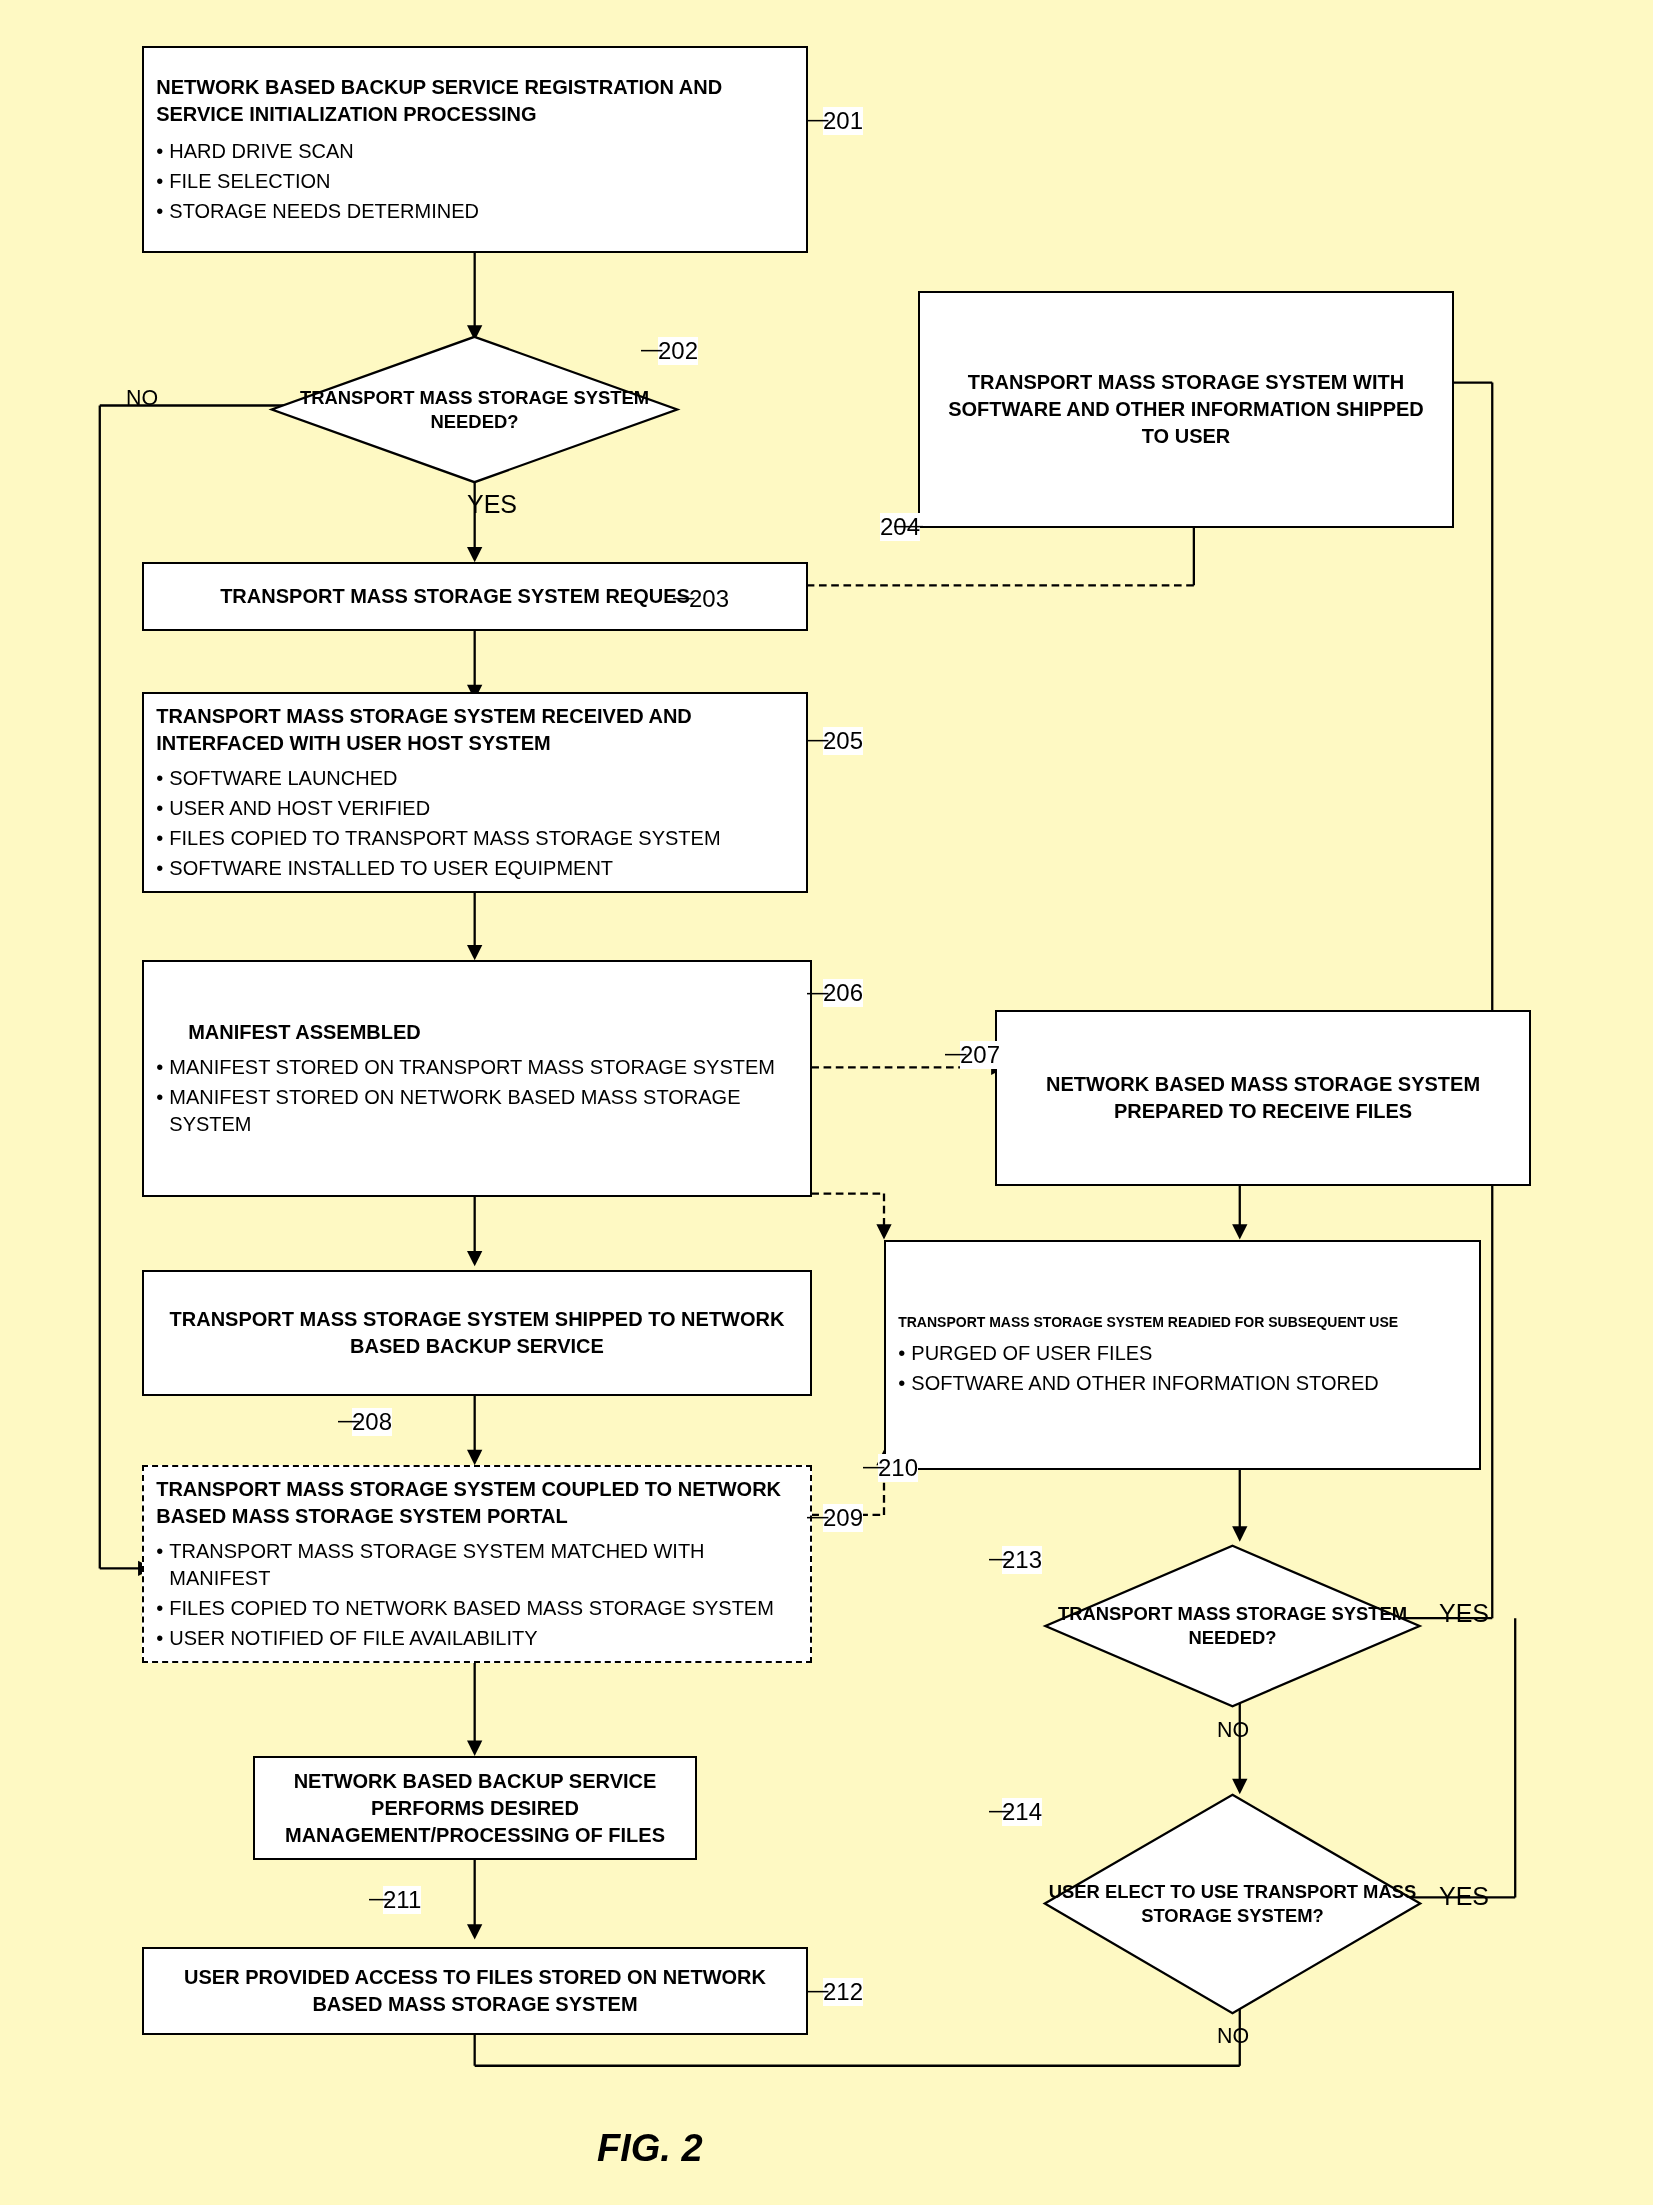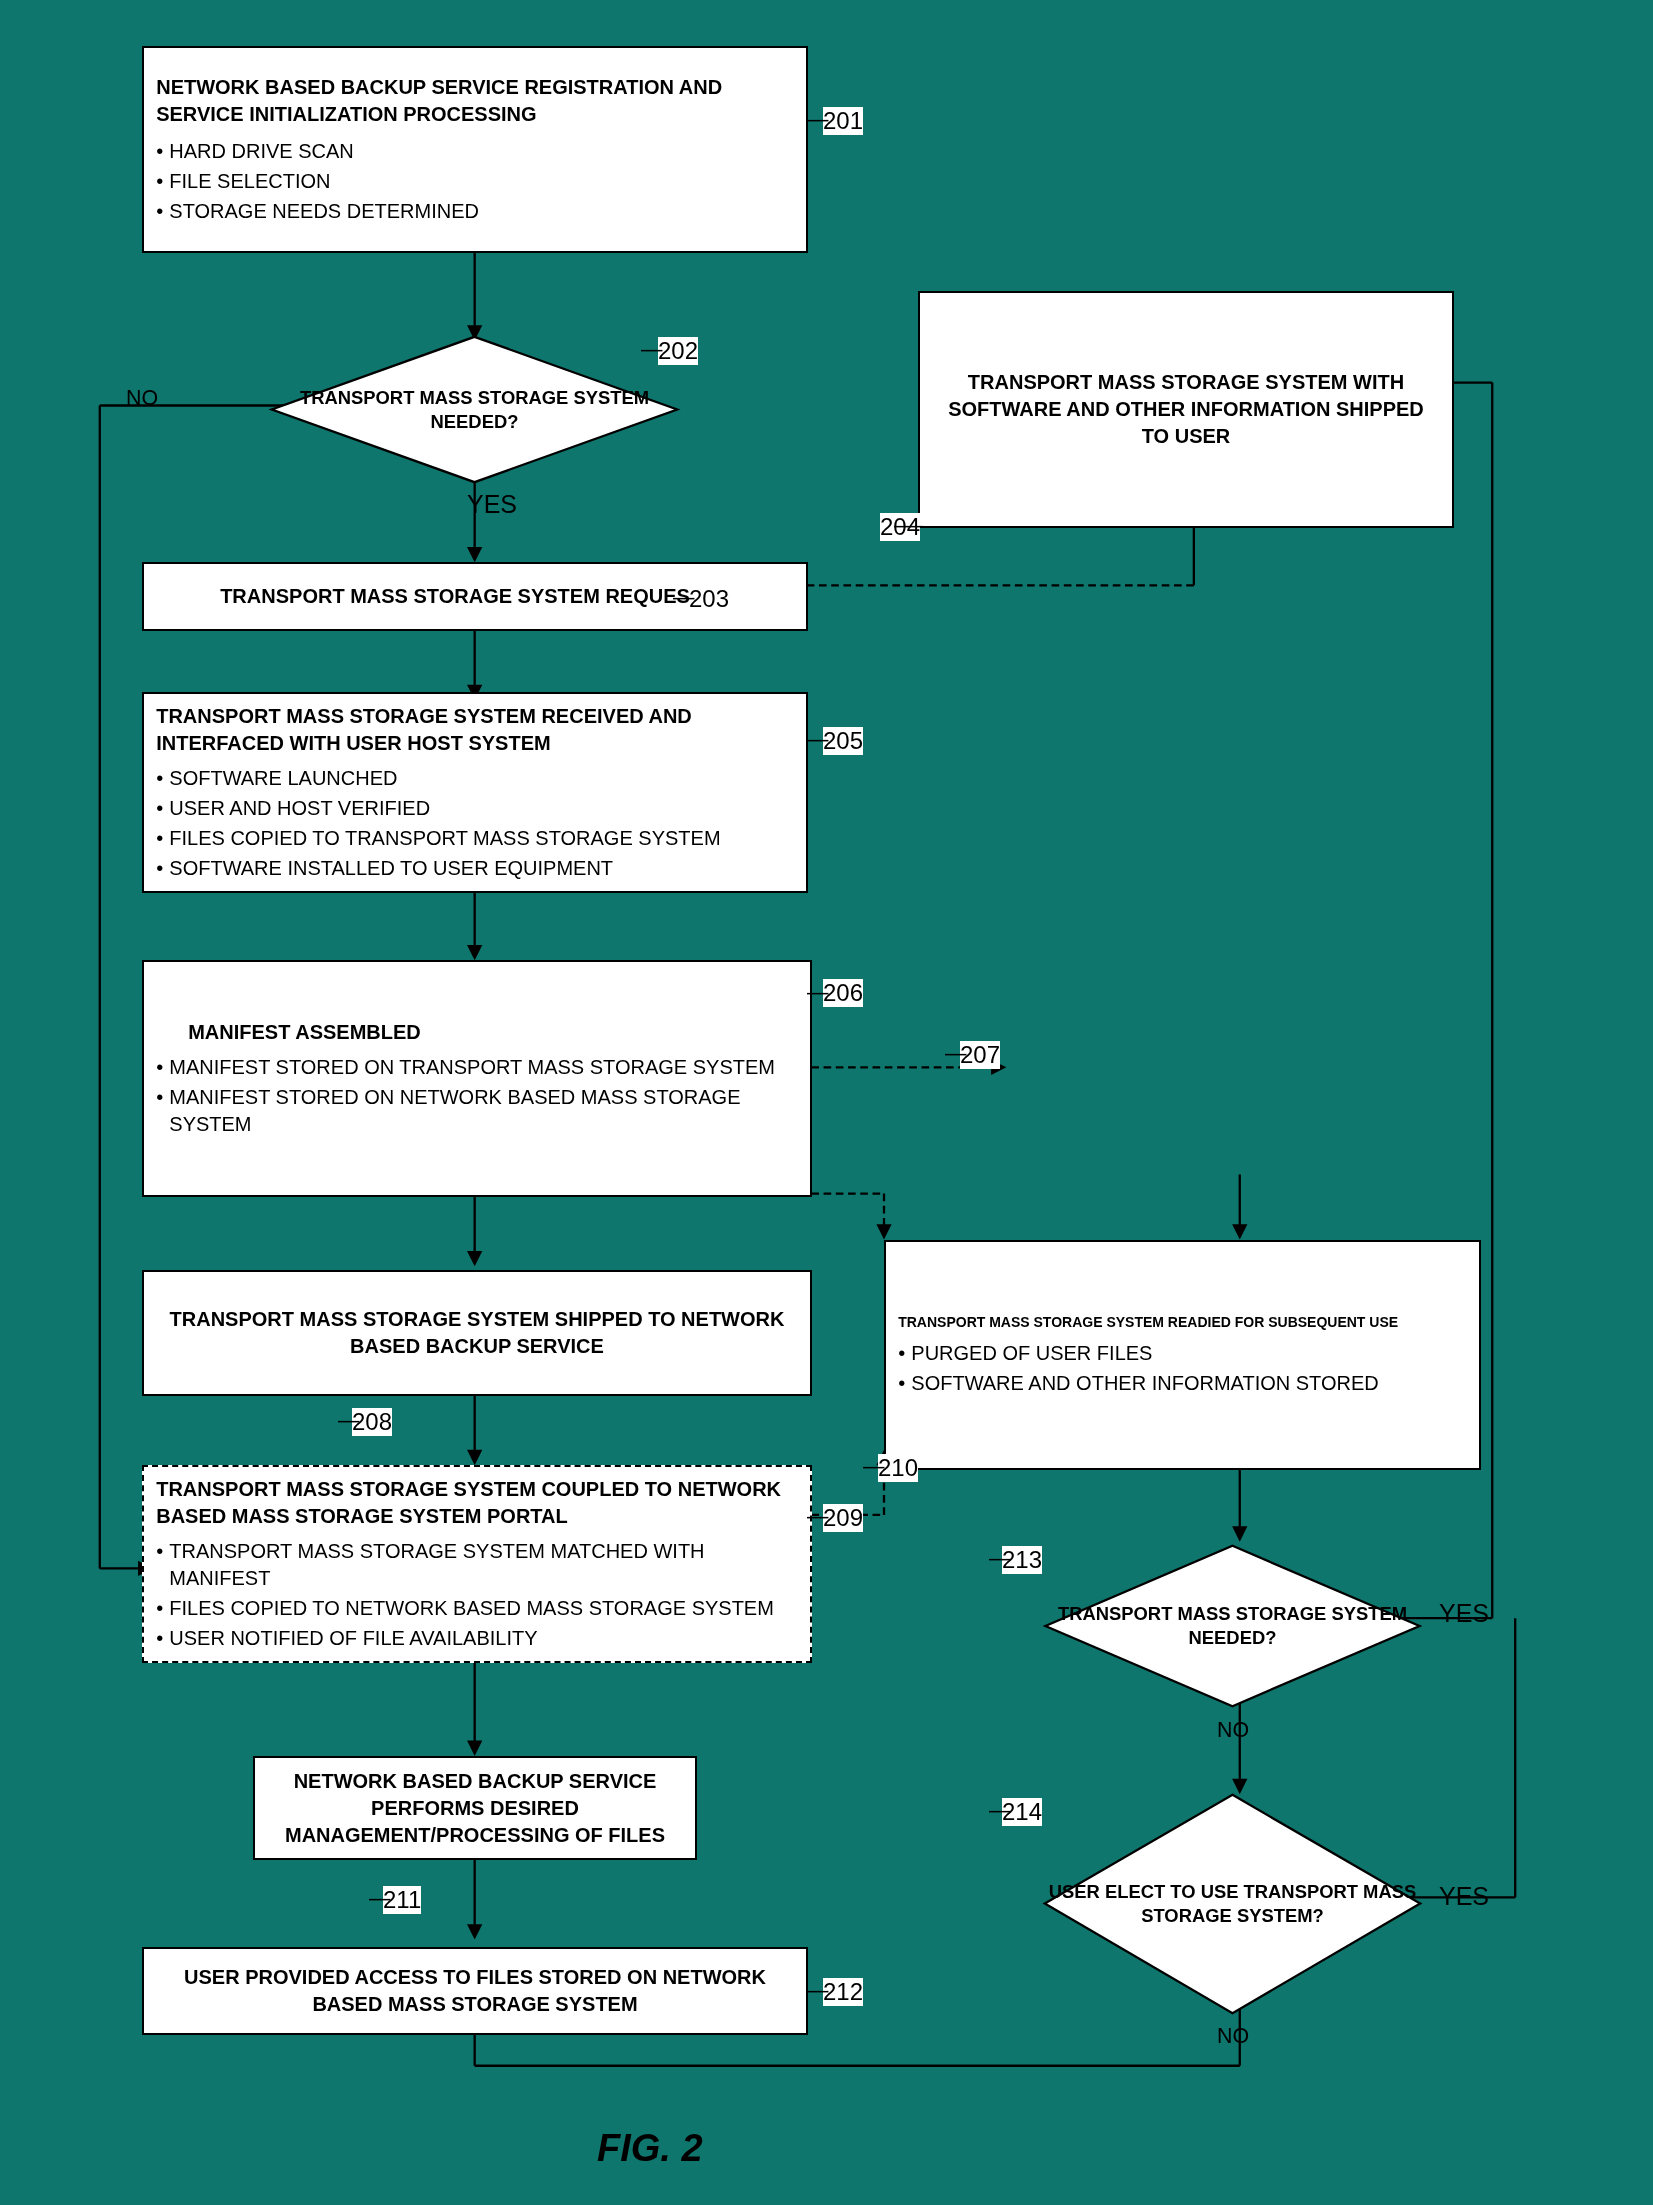--- a/index.html
+++ b/index.html
@@ -8,21 +8,21 @@
       font-family: Arial, sans-serif;
       width: 1654px;
       min-height: 2205px;
       position: relative;
       overflow: hidden;
     }
     .diagram-container {
       position: relative;
       width: 1654px;
       height: 2205px;
-      background: #0f766e;
+      background: #fef9c3;
     }
     .box {
       position: absolute;
       border: 2.3px solid #000;
       background: #fff;
       display: flex;
       align-items: center;
       justify-content: center;
       text-align: center;
       font-size: 20px;
@@ -241,20 +241,23 @@
     <div style="font-weight:bold; font-size:20px; margin-bottom:4.6px;margin-left:32px;">MANIFEST ASSEMBLED</div>
     <div class="bullet-item">MANIFEST STORED ON TRANSPORT MASS STORAGE SYSTEM</div>
     <div class="bullet-item">MANIFEST STORED ON NETWORK BASED MASS STORAGE SYSTEM</div>
   </div>
 
   <div class="label" style="left:823px; top:979px;">206</div>
   <svg style="position:absolute;left:807px;top:986px;width:23px;height:15.3px;pointer-events:none;" viewBox="0 0 30 20" width="23" height="15.3">
     <line x1="28" y1="10" x2="0" y2="10" stroke="#000" stroke-width="2"></line>
   </svg>
 
+  <div class="box" style="left:995px; top:1010px; width:536px; height:176px; font-size:20px; font-weight:bold; text-align:center;">
+    <span>NETWORK BASED MASS STORAGE SYSTEM PREPARED TO RECEIVE FILES</span>
+  </div>
 
   <div class="label" style="left:960px; top:1041px;">207</div>
   <svg style="position:absolute;left:945px;top:1047px;width:23px;height:15.3px;pointer-events:none;" viewBox="0 0 30 20" width="23" height="15.3">
     <line x1="0" y1="10" x2="28" y2="10" stroke="#000" stroke-width="2"></line>
   </svg>
 
   <div class="box" style="left:142px; top:1270px; width:670px; height:126px; font-size:20px; font-weight:bold; text-align:center;">
     <span>TRANSPORT MASS STORAGE SYSTEM SHIPPED TO NETWORK BASED BACKUP SERVICE</span>
   </div>
 

